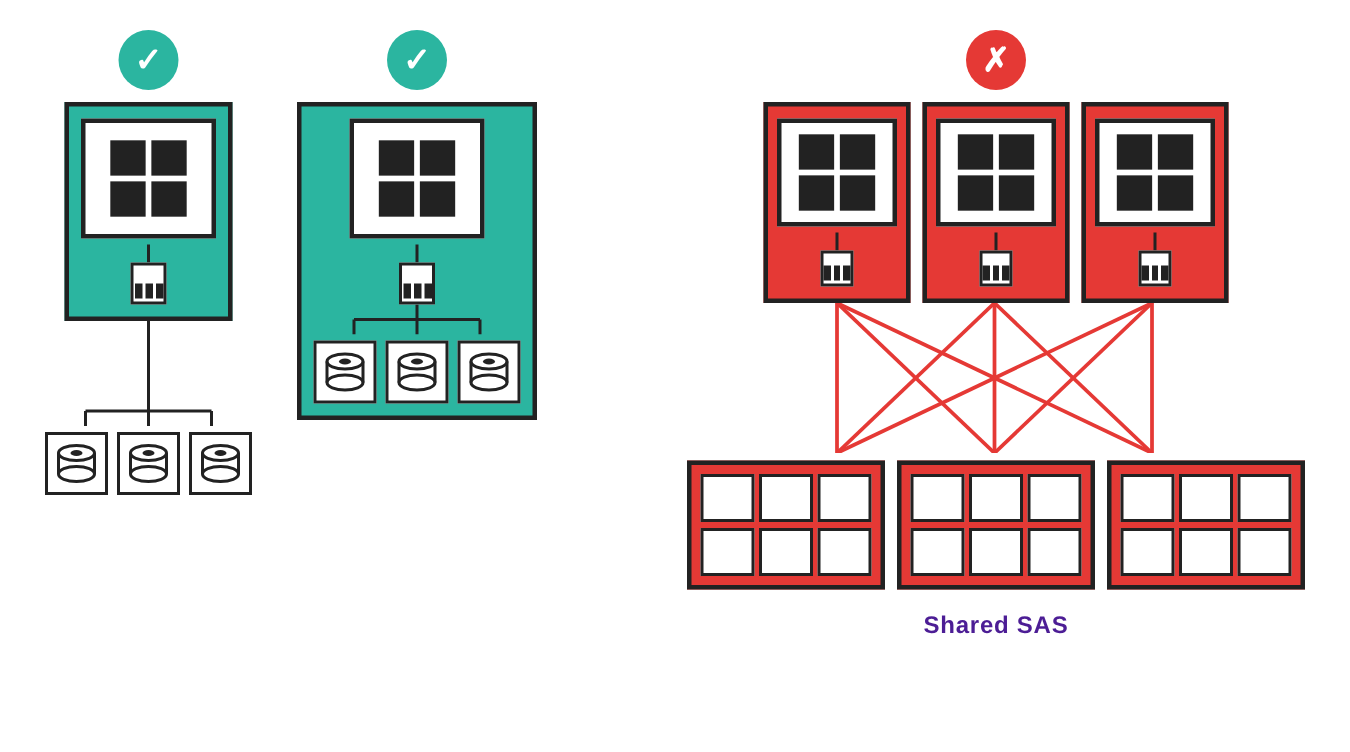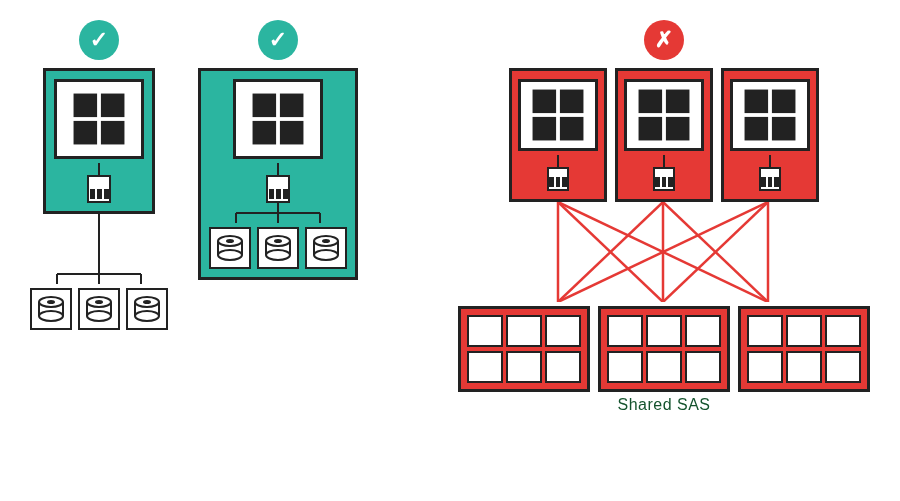--- a/index.html
+++ b/index.html
@@ -110,24 +110,24 @@
       padding: 8px 6px;
     }
     .s3-disk-unit {
       width: 36px;
       height: 32px;
       background: #fff;
       border: 2.5px solid #222;
     }
 
     .shared-sas-label {
-      color: #14532d;
-      font-weight: normal;
+      color: #4c1d95;
+      font-weight: bold;
       font-size: 16px;
-      margin-top: 4px;
+      margin-top: 16px;
       letter-spacing: 0.5px;
     }
 
     
     .win-logo {
       width: 56px;
       height: 56px;
     }
     .hba-body {
       width: 24px;

